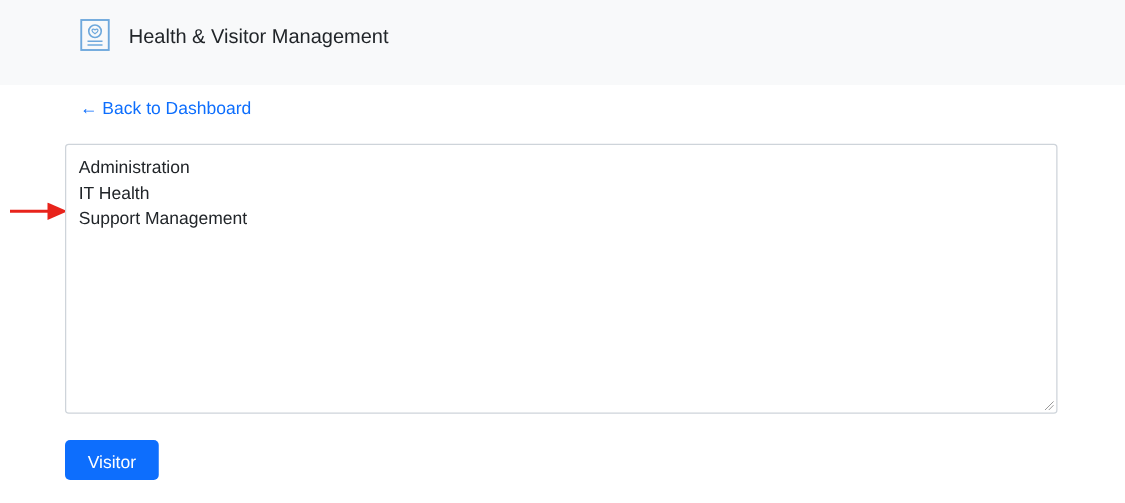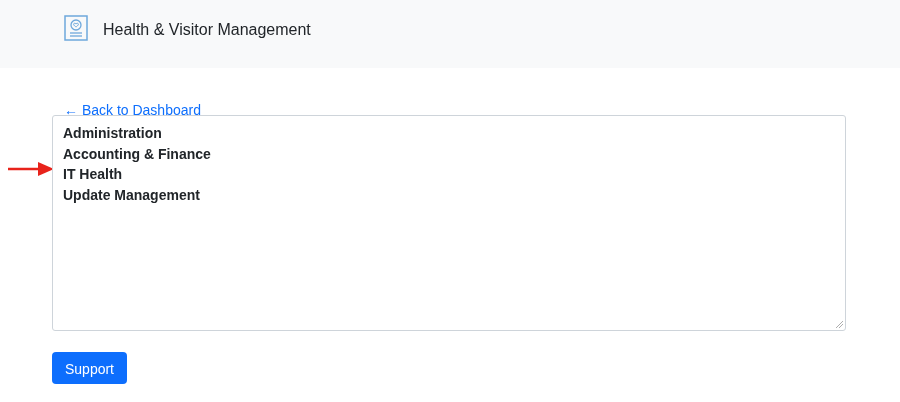--- a/index.html
+++ b/index.html
@@ -1,22 +1,22 @@
 <!DOCTYPE html>
 <html><head>
 <meta charset="utf-8">
 <style>
   html, body { margin:0; padding:0; }
   body { width:900px; height:402px; background:#ffffff; font-family:"Liberation Sans", sans-serif; position:relative; overflow:hidden; color:#212529; }
   .header { position:absolute; left:0; top:0; width:900px; height:68px; background:#f8f9fa; }
   .logo { position:absolute; left:64px; top:15px; width:24px; height:26px; }
   .app-title { position:absolute; left:103px; top:19px; font-size:16px; color:#212529; line-height:22px; }
-  .back-link { position:absolute; left:64px; top:76px; font-size:14px; color:#0d6efd; line-height:20px; text-decoration:none; cursor:pointer;margin-top:24px; }
+  .back-link { position:absolute; left:64px; top:76px; font-size:14px; color:#0d6efd; line-height:20px; text-decoration:none; cursor:pointer; }
   .textarea { position:absolute; left:52px; top:115px; width:794px; height:216px; box-sizing:border-box; border:1px solid #ced4da; border-radius:3px; background:#fff; padding:7px 10px; font-family:"Liberation Sans", sans-serif; font-size:14px; line-height:20.5px; color:#212529; resize:vertical; }
-  .line { display:block; white-space:nowrap;font-weight:bold; }
+  .line { display:block; white-space:nowrap; }
   .grip { position:absolute; right:2px; bottom:2px; width:8px; height:8px; }
   .arrow { position:absolute; left:8px; top:162px; width:46px; height:14px; }
   .btn { position:absolute; left:52px; top:352px; width:75px; height:32px; background:#0d6efd; color:#fff; border:none; border-radius:4px; font-family:"Liberation Sans", sans-serif; font-size:14px; line-height:32px; text-align:center; cursor:pointer; }
 </style>
 </head>
 <body>
 
 <div class="header">
   <svg class="logo" viewBox="0 0 24 26">
     <rect x="1" y="1" width="22" height="24" fill="none" stroke="#6ea8dc" stroke-width="1.5"></rect>
@@ -30,22 +30,21 @@
 
 <a class="back-link">← Back to Dashboard</a>
 
 <svg class="arrow" viewBox="0 0 46 14">
   <line x1="0" y1="7" x2="32" y2="7" stroke="#e8231b" stroke-width="2.5"></line>
   <polygon points="30,0 46,7 30,14" fill="#e8231b"></polygon>
 </svg>
 
 <div class="textarea">
   <span class="line">Administration</span>
-  <span class="line">Accounting &amp; Finance</span>
   <span class="line">IT Health</span>
-  <span class="line">Update Management</span>
+  <span class="line">Support Management</span>
   <svg class="grip" viewBox="0 0 8 8">
     <line x1="1" y1="8" x2="8" y2="1" stroke="#999" stroke-width="0.8"></line>
     <line x1="4" y1="8" x2="8" y2="4" stroke="#999" stroke-width="0.8"></line>
   </svg>
 </div>
 
-<button class="btn">Support</button>
+<button class="btn">Visitor</button>
 
 </body></html>

